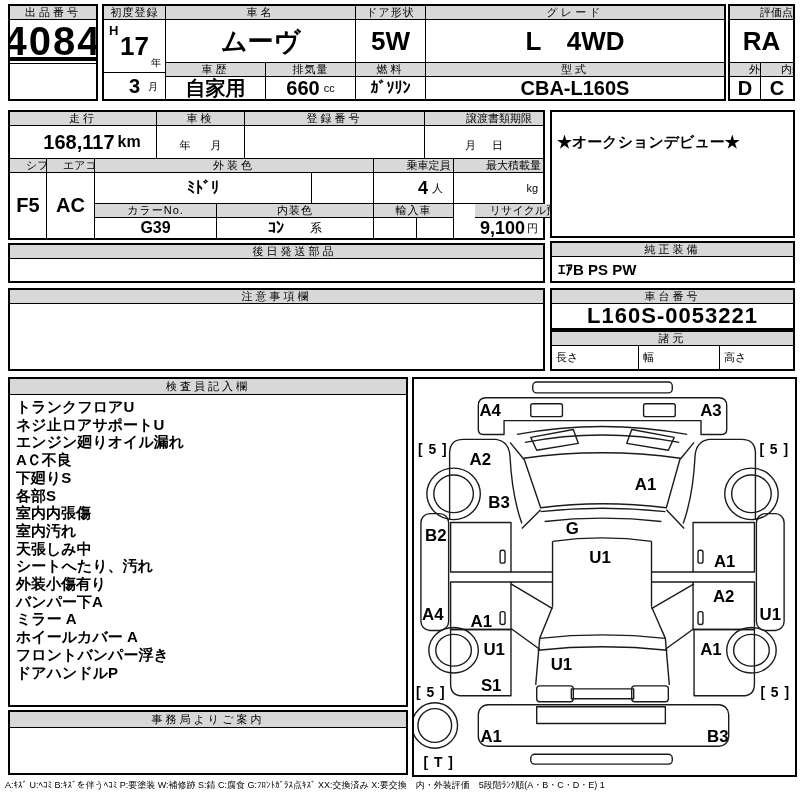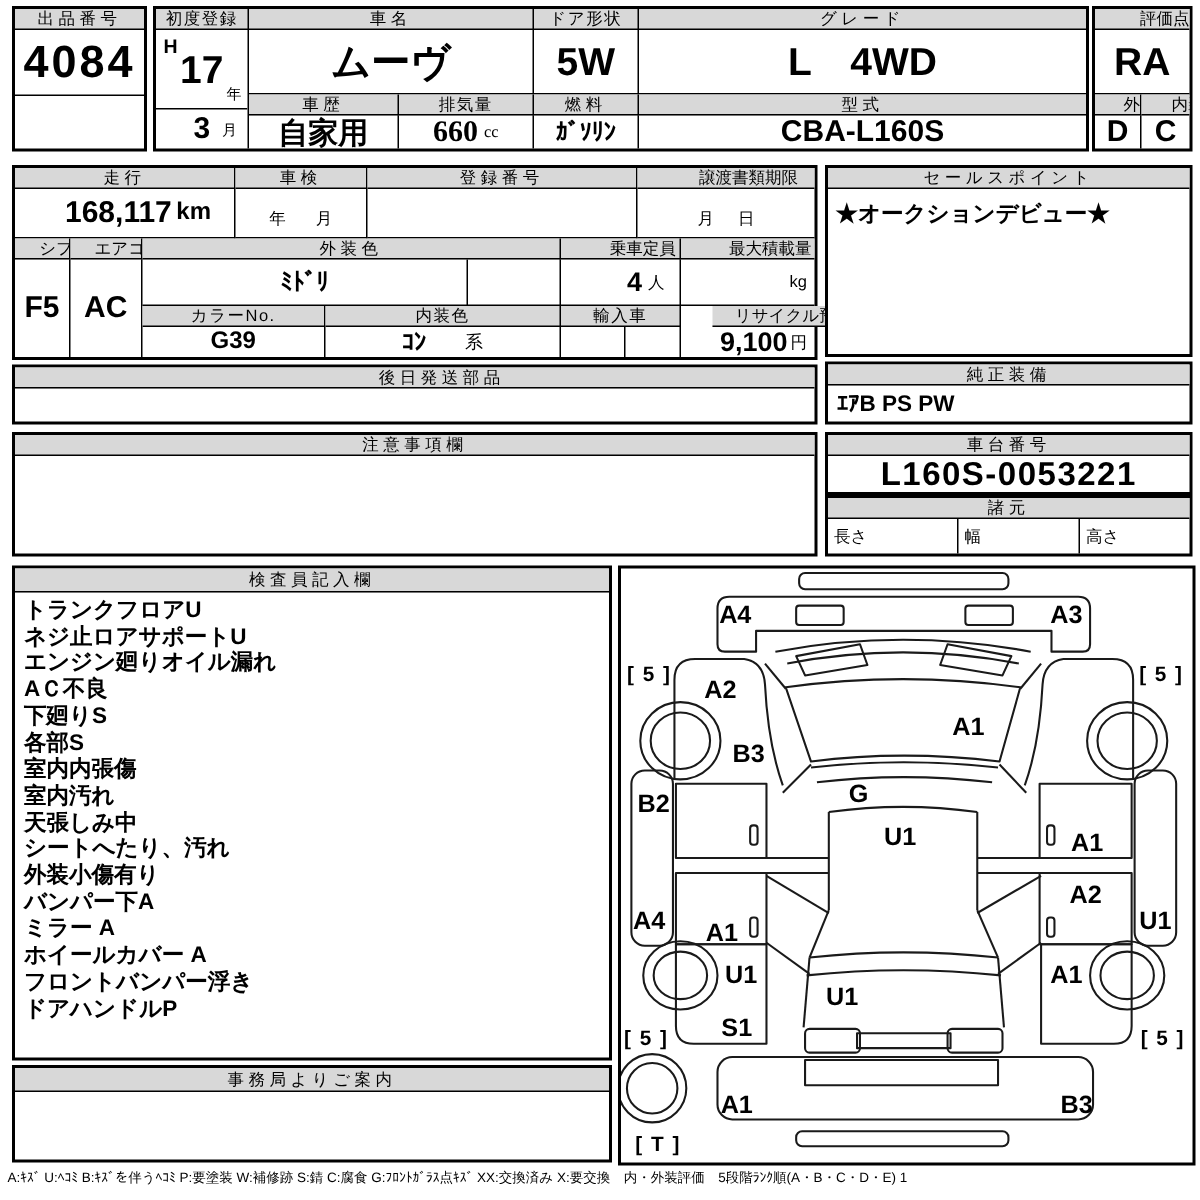--- a/index.html
+++ b/index.html
@@ -10,21 +10,21 @@
   .hdr{background:#d8d8d8;font-size:11px;letter-spacing:3px;font-weight:normal;white-space:nowrap;}
   .hdr.tight{letter-spacing:0px;padding-left:30px;}
   .hdr.ls1{letter-spacing:1px;}
   .val{font-weight:bold;}
   .br{border-right:1px solid #000;}
   .bb{border-bottom:1px solid #000;}
   .left{justify-content:flex-start;}
   .right{justify-content:flex-end;}
   .top{align-items:flex-start;}
   .unit{font-weight:normal;font-size:11px;margin-left:4px;}
-  .f30{font-size:30px;letter-spacing:2px;}
+  .f30{font-size:40px;letter-spacing:2px;text-decoration:underline;}
   .f26{font-size:26px;}
   .f22{font-size:22px;}
   .f20{font-size:20px;}
   .f18{font-size:18px;}
   .f16{font-size:16px;}
   .f15{font-size:15px;}
   .f11{font-size:11px;font-weight:normal;}
   #inspector-notes{position:absolute;left:0;right:0;top:16px;bottom:0;padding:3px 6px;}
   #inspector-notes .note{font-size:15px;font-weight:bold;line-height:17.7px;white-space:nowrap;}
   #legend{position:absolute;left:5px;top:779px;width:792px;font-size:9px;white-space:nowrap;color:#000;}
@@ -67,21 +67,21 @@
     <div class="cell val f26 br bb" style="left:62px;top:14px;width:190px;height:43px;">ムーヴ</div>
     <div class="cell val f26 br bb" style="left:252px;top:14px;width:70px;height:43px;">5W</div>
     <div class="cell val f26 bb" style="left:322px;top:14px;width:298px;height:43px;">L　4WD</div>
 
     <div class="cell hdr br bb" style="left:62px;top:57px;width:100px;height:14px;">車歴</div>
     <div class="cell hdr ls1 br bb" style="left:162px;top:57px;width:90px;height:14px;">排気量</div>
     <div class="cell hdr br bb" style="left:252px;top:57px;width:70px;height:14px;">燃料</div>
     <div class="cell hdr bb" style="left:322px;top:57px;width:298px;height:14px;">型式</div>
 
     <div class="cell val f20 br" style="left:62px;top:71px;width:100px;height:22px;">自家用</div>
-    <div class="cell br" style="left:162px;top:71px;width:90px;height:22px;font-family:Liberation Serif, serif;">
+    <div class="cell br" style="left:162px;top:71px;width:90px;height:22px;">
       <span class="val f20">660</span>
       <span class="unit">cc</span>
     </div>
     <div class="cell val f16 br" style="left:252px;top:71px;width:70px;height:22px;">ｶﾞｿﾘﾝ</div>
     <div class="cell val f20" style="left:322px;top:71px;width:298px;height:22px;">CBA-L160S</div>
   </div>
 
   <div class="box" style="left:728px;top:4px;width:67px;height:97px;">
     <div class="cell hdr tight bb" style="left:0;top:0;width:63px;height:14px;">評価点</div>
     <div class="cell val f26 bb" style="left:0;top:14px;width:63px;height:43px;">RA</div>
@@ -152,21 +152,20 @@
     <div class="cell hdr bb" style="left:0;top:0;width:533px;height:14px;padding-left:36px;">後日発送部品</div>
     <div class="cell" style="left:0;top:14px;width:533px;height:22px;"></div>
   </div>
 
   <div class="box" style="left:8px;top:288px;width:537px;height:83px;">
     <div class="cell hdr bb" style="left:0;top:0;width:533px;height:14px;">注意事項欄</div>
     <div class="cell" style="left:0;top:14px;width:533px;height:65px;"></div>
   </div>
 
   <div class="box" style="left:550px;top:110px;width:245px;height:128px;">
-    <div class="cell hdr bb" style="left:0;top:0;width:241px;height:14px;">セールスポイント</div>
     <div class="cell val f15 left top" style="left:0;top:14px;width:241px;height:110px;padding:7px 5px;">★オークションデビュー★</div>
   </div>
 
   <div class="box" style="left:550px;top:241px;width:245px;height:42px;">
     <div class="cell hdr bb" style="left:0;top:0;width:241px;height:14px;">純正装備</div>
     <div class="cell val f15 left" style="left:0;top:14px;width:241px;height:24px;padding-left:6px;">ｴｱB PS PW</div>
   </div>
 
   <div class="box" style="left:550px;top:288px;width:245px;height:42px;">
     <div class="cell hdr bb" style="left:0;top:0;width:241px;height:14px;">車台番号</div>

